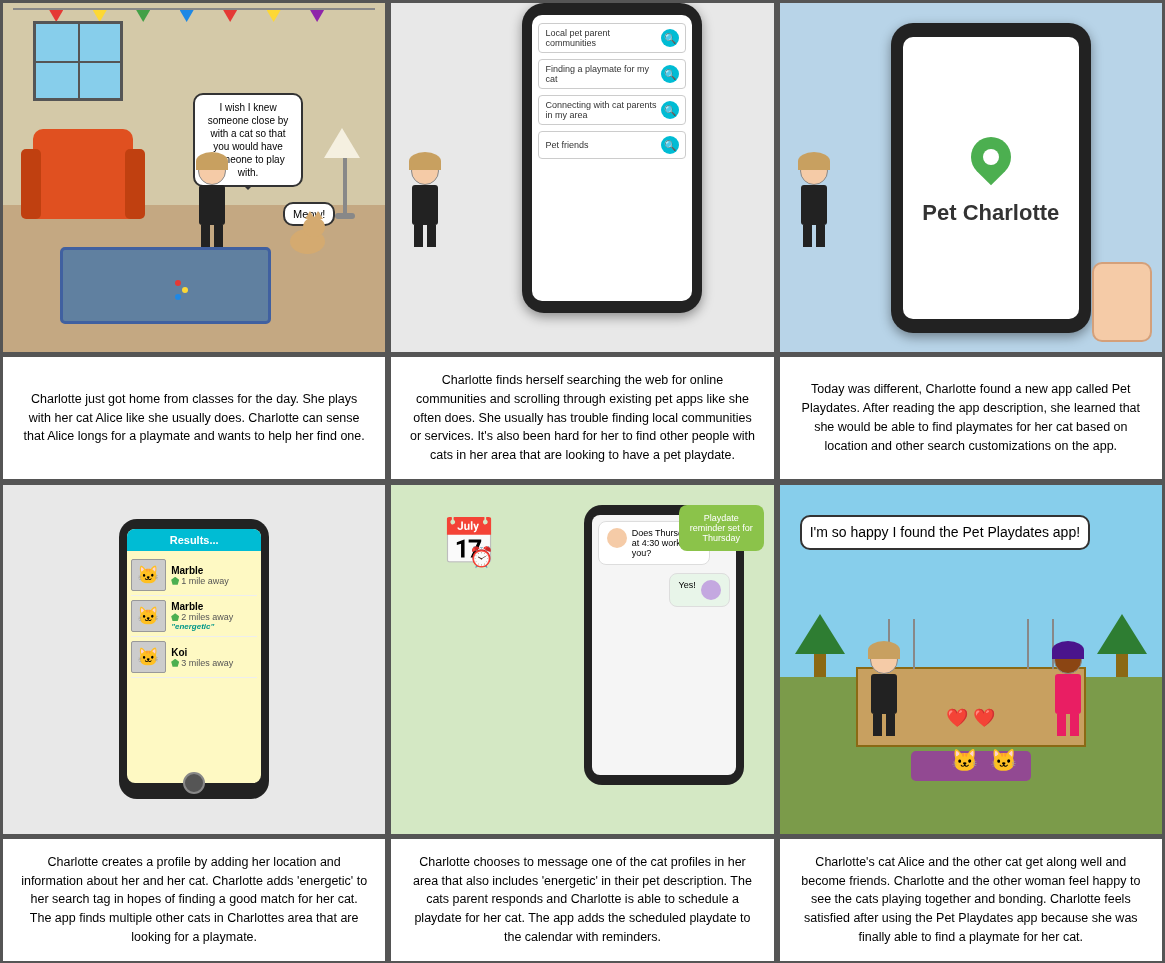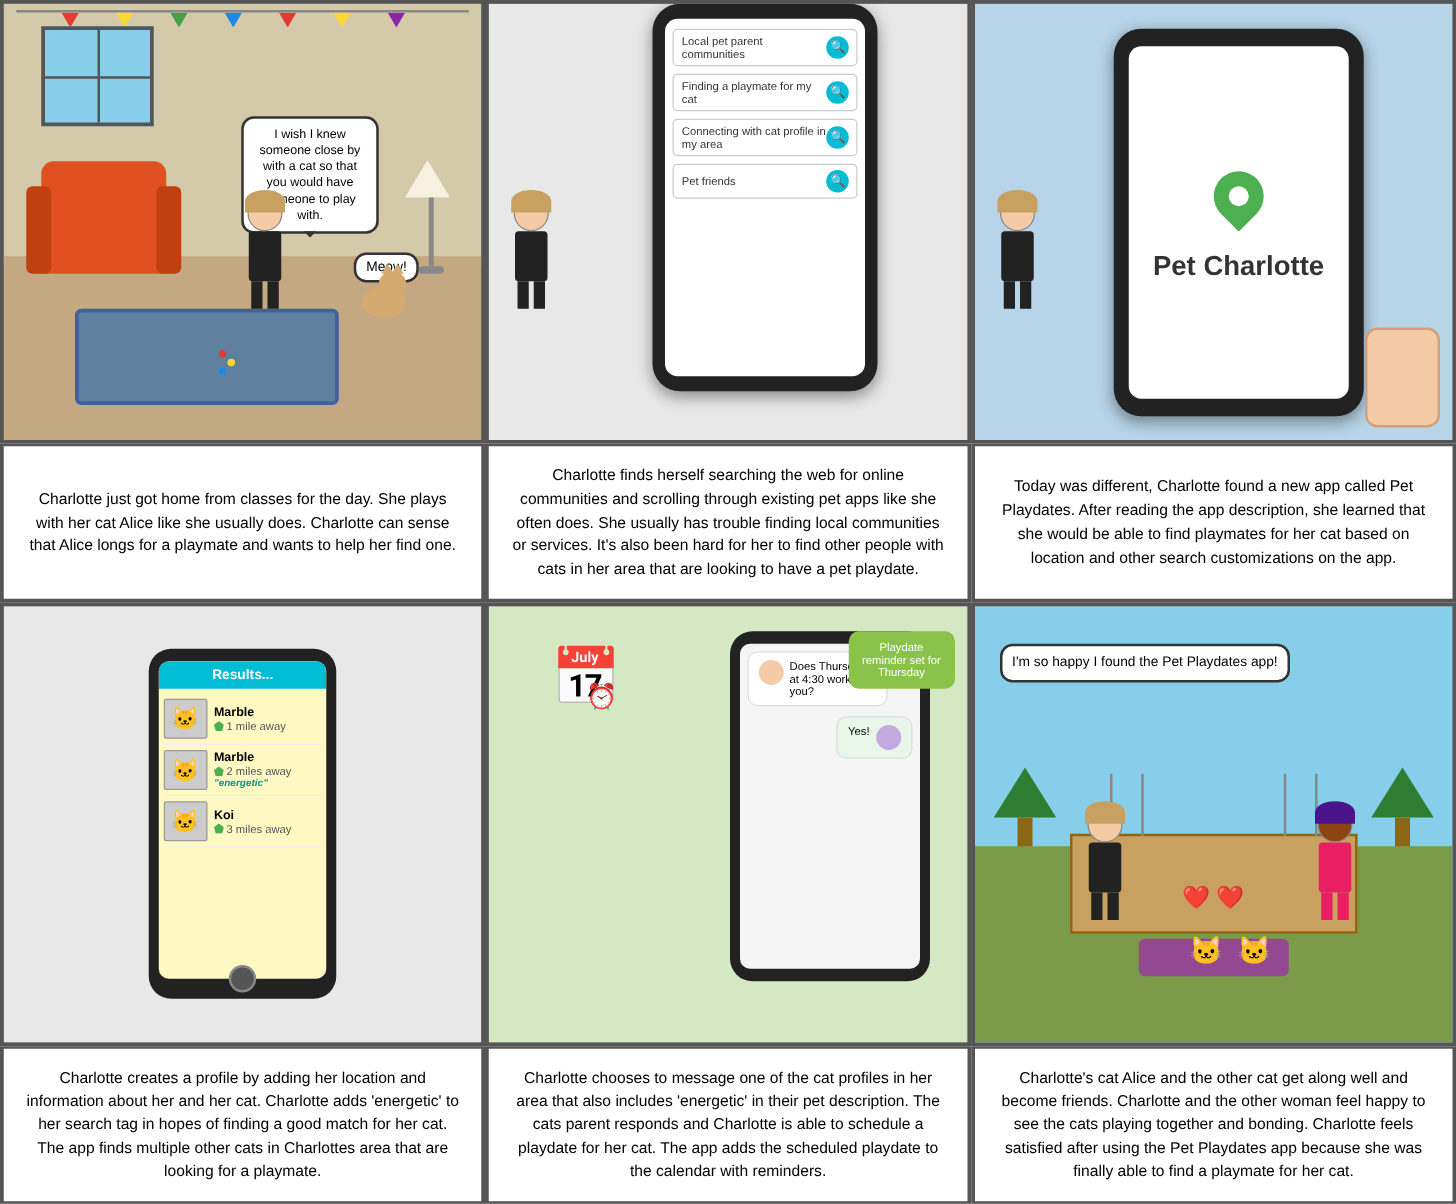--- a/index.html
+++ b/index.html
@@ -541,21 +541,21 @@
       bottom: 0; left: 0; right: 0;
       height: 45%;
       background: #7B9B4A;
     }
     .speech-park {
       position: absolute;
       background: white;
       border: 2px solid #333;
       border-radius: 10px;
       padding: 6px 8px;
-      font-size: 11px;
+      font-size: 14px;
       text-align: left;
       line-height: 1.4;
     }
     .rug-purple {
       position: absolute;
       bottom: 15%;
       left: 50%;
       transform: translateX(-50%);
       width: 120px;
       height: 30px;
@@ -679,21 +679,21 @@
             <div id="search-bars-container">
                 <div class="search-bar">
                   <span class="search-bar-text">Local pet parent communities</span>
                   <div class="search-icon-circle">🔍</div>
                 </div>
                 <div class="search-bar">
                   <span class="search-bar-text">Finding a playmate for my cat</span>
                   <div class="search-icon-circle">🔍</div>
                 </div>
                 <div class="search-bar">
-                  <span class="search-bar-text">Connecting with cat profile in my area</span>
+                  <span class="search-bar-text">Connecting with cat parents in my area</span>
                   <div class="search-icon-circle">🔍</div>
                 </div>
                 <div class="search-bar">
                   <span class="search-bar-text">Pet friends</span>
                   <div class="search-icon-circle">🔍</div>
                 </div>
               </div>
           </div>
         </div>
       </div>

